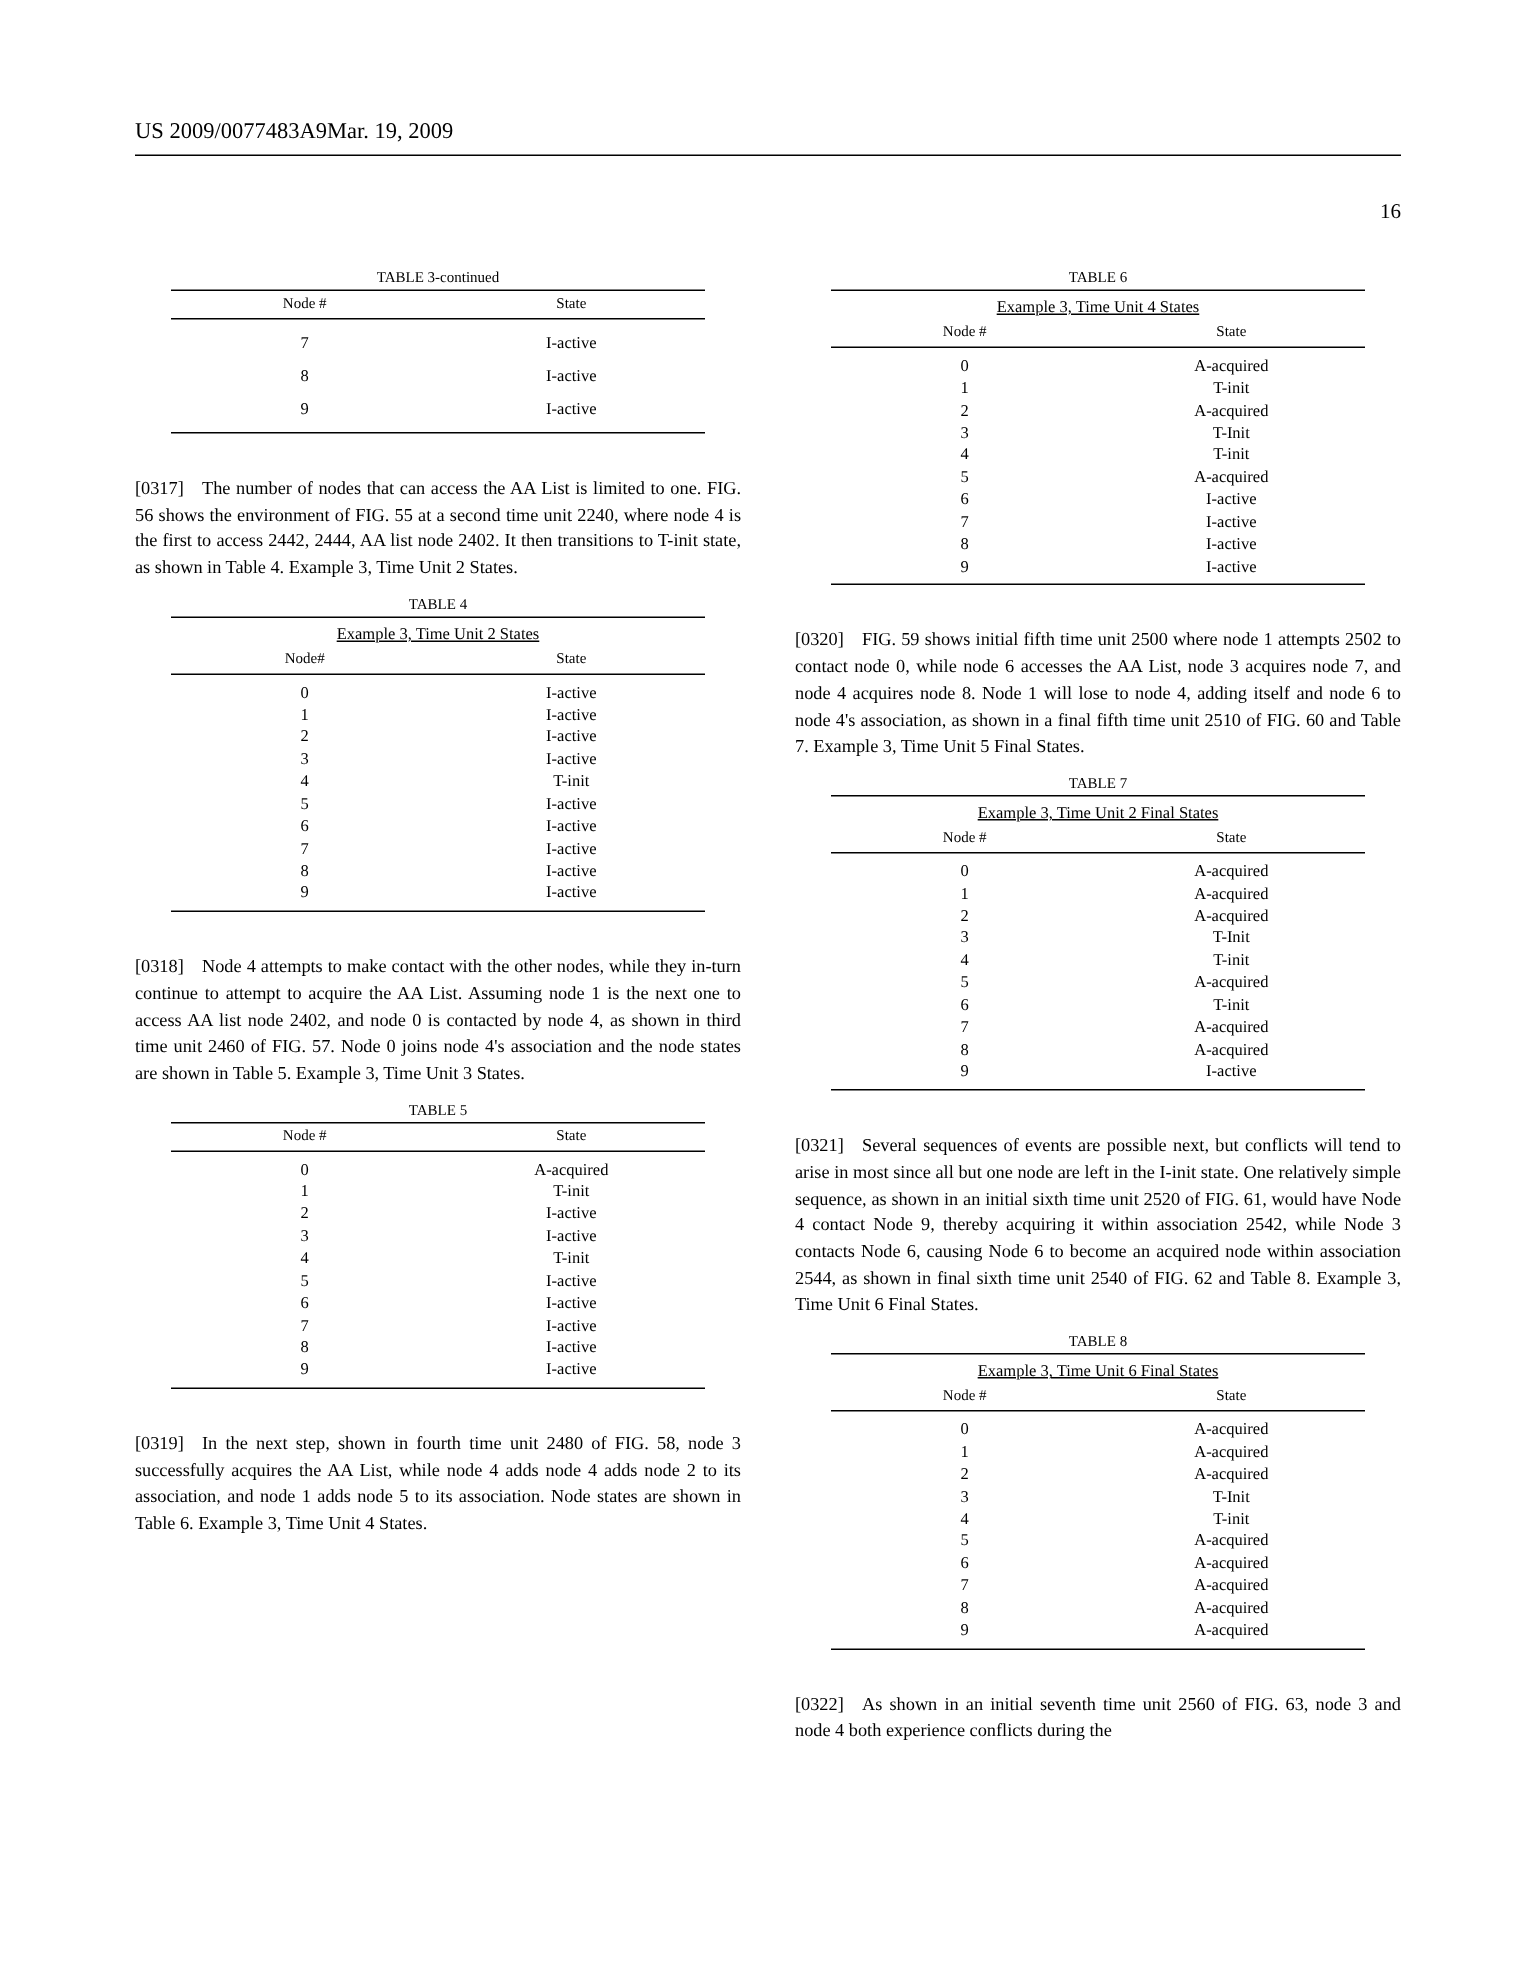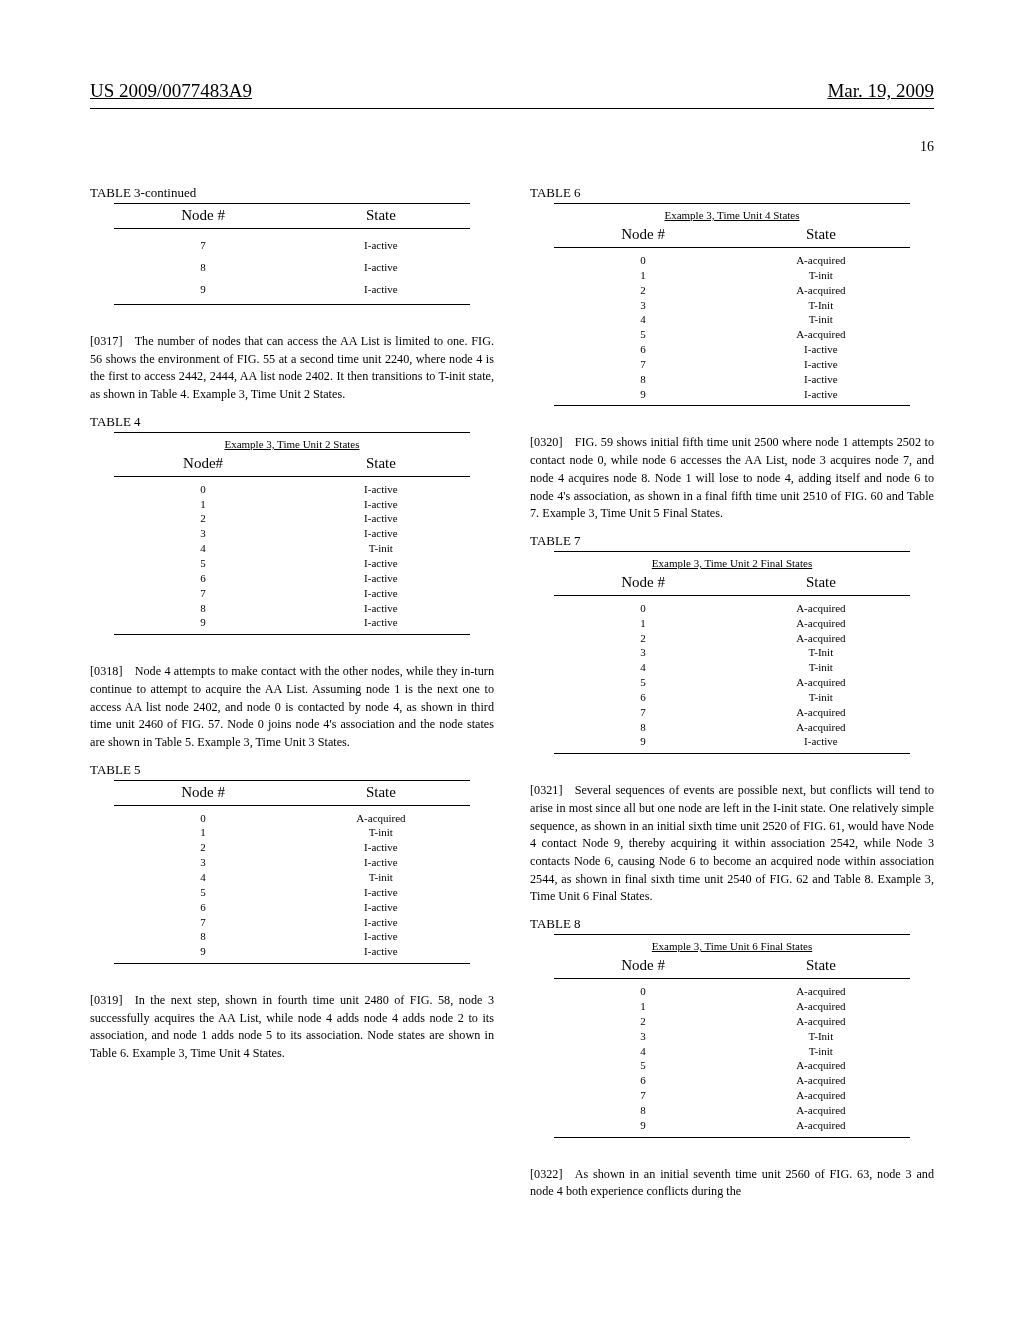--- a/index.html
+++ b/index.html
@@ -9,64 +9,62 @@
     padding: 0;
     background: #fff;
     color: #000;
     width: 1024px;
   }
   .page {
     padding: 80px 90px 40px 90px;
   }
   .header {
     display: flex;
-    justify-content: space-between;
-    font-size: 19px;
+    font-size: 15px;
     margin-bottom: 6px;
-    text-decoration: underline;
   }
   .rule {
     border-top: 1.5px solid #000;
     margin-bottom: 30px;
   }
   .pagenum {
     text-align: right;
     font-size: 14px;
     margin-bottom: 22px;
   }
   .columns {
     display: flex;
     gap: 36px;
   }
   .col {
     flex: 1;
     min-width: 0;
   }
   .tbl-title {
-    text-align: left;
-    font-size: 13px;
+    text-align: center;
+    font-size: 10px;
     margin-top: 8px;
     margin-bottom: 2px;
   }
   .tbl-wrap {
     margin: 0 auto 14px auto;
     width: 88%;
   }
   .tbl-line-top { border-top: 1px solid #000; height:0; }
   .tbl-line-bot { border-bottom: 1px solid #000; height:0; }
   .tbl-sub {
     text-align: center;
     font-size: 11px;
     padding: 5px 0 2px 0;
     text-decoration: underline;
   }
   .tbl-head {
     display:flex;
     justify-content: space-around;
-    font-size: 15px;
+    font-size: 10px;
     padding: 3px 0 3px 0;
   }
   .tbl-head div { flex:1; text-align:center; }
   .tbl-body { padding: 4px 0; }
   .tbl-row {
     display:flex;
     justify-content: space-around;
     font-size: 11px;
     line-height: 1.35;
   }

